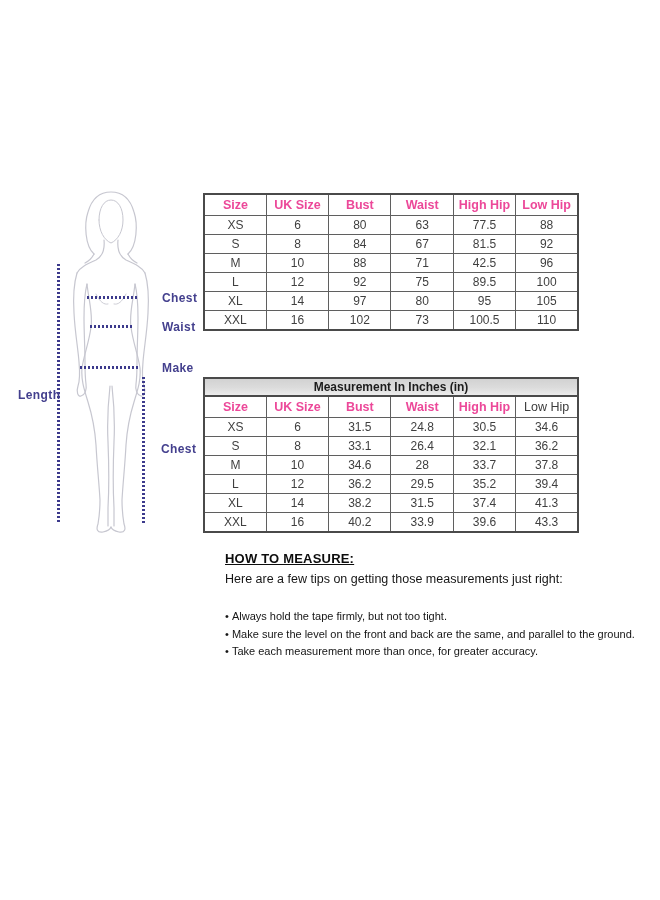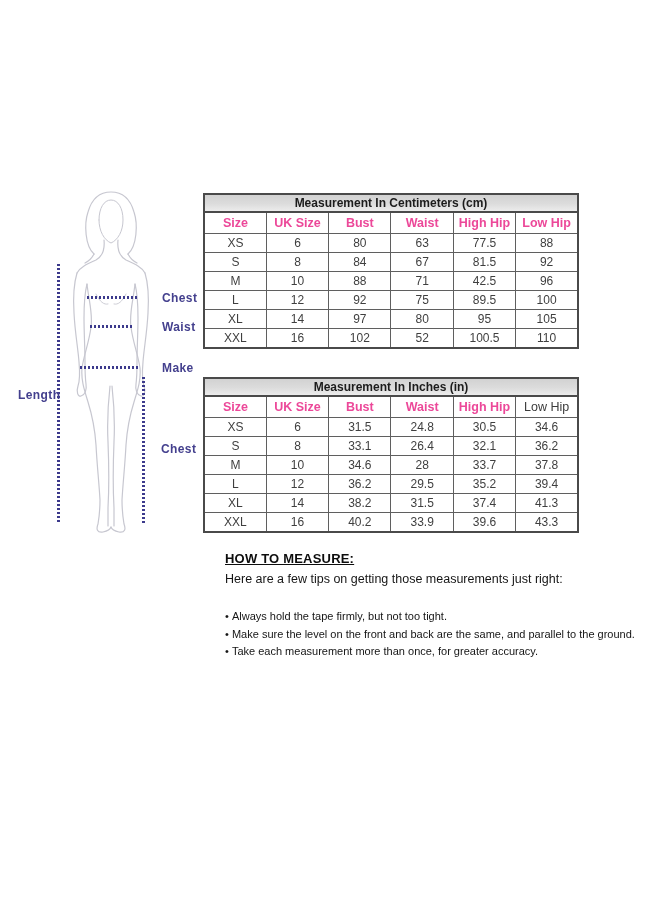--- a/index.html
+++ b/index.html
@@ -85,23 +85,20 @@
   <div class="dot-h" style="left:80px;top:366px;width:60px"></div>
 
   <div class="fig-label" style="left:18px;top:388px">Length</div>
   <div class="fig-label" style="left:162px;top:291px">Chest</div>
   <div class="fig-label" style="left:162px;top:320px">Waist</div>
   <div class="fig-label" style="left:162px;top:361px">Make</div>
   <div class="fig-label" style="left:161px;top:442px">Chest</div>
 
   <table class="size-table" style="top:193px">
     <thead>
-      <tr class="title-row">
-        <th colspan="6">Measurement In Centimeters (cm)</th>
-      </tr>
       <tr class="head-row">
         <th>Size</th>
         <th>UK Size</th>
         <th>Bust</th>
         <th>Waist</th>
         <th>High Hip</th>
         <th>Low Hip</th>
       </tr>
     </thead>
     <tbody>
@@ -142,21 +139,21 @@
         <td>14</td>
         <td>97</td>
         <td>80</td>
         <td>95</td>
         <td>105</td>
       </tr>
       <tr>
         <td>XXL</td>
         <td>16</td>
         <td>102</td>
-        <td>52</td>
+        <td>73</td>
         <td>100.5</td>
         <td>110</td>
       </tr>
     </tbody>
   </table>
 
   <table class="size-table" style="top:377px">
     <thead>
       <tr class="title-row">
         <th colspan="6">Measurement In Inches (in)</th>

